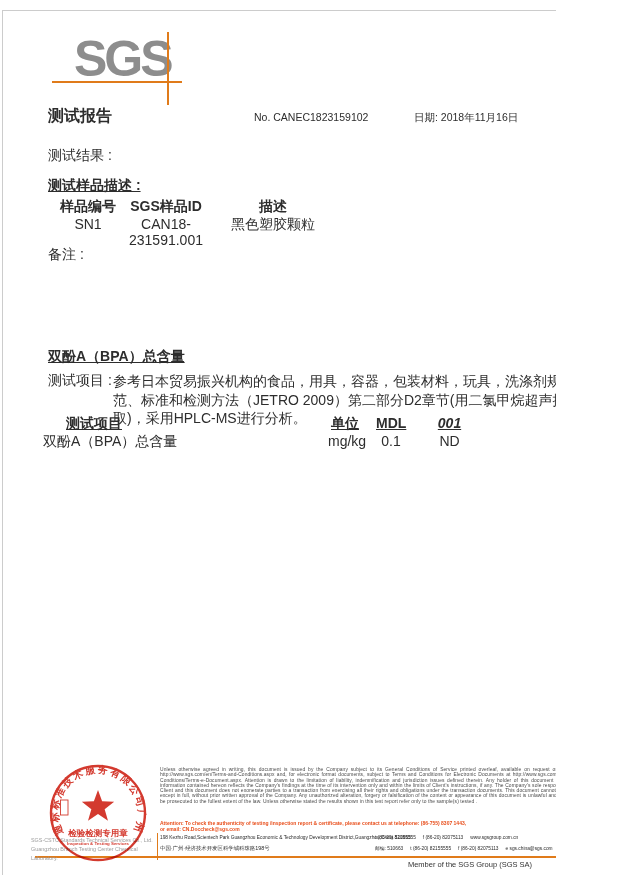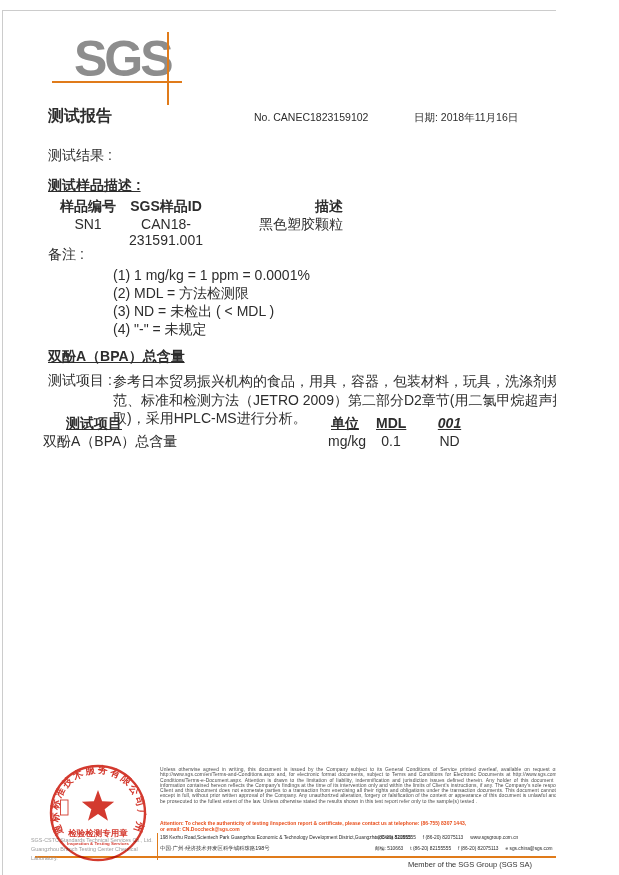--- a/index.html
+++ b/index.html
@@ -27,21 +27,21 @@
   .page-info   { left:520px; top:111px; }
   .body-txt { font-size:14px; color:#2d2d2d; }
   .u { text-decoration:underline; }
   .b { font-weight:bold; }
   .i { font-style:italic; }
   .results-label { left:48px; top:147px; }
   .sample-heading { left:48px; top:177px; }
   
   .s-col1 { left:56px;  width:64px;  text-align:center; }
   .s-col2 { left:110px; width:112px; text-align:center; }
-  .s-col3 { left:203px; width:140px; text-align:right; }
+  .s-col3 { left:203px; width:140px; text-align:center; }
   .s-hdr-row { top:198px; }
   .s-data-row { top:216px; }
   .srow span { position:absolute; }
   .notes-label { left:48px; top:246px; }
   .notes-list { left:113px; top:266px; line-height:18px; }
   .bpa-heading { left:48px; top:348px; }
   .method-label { left:48px; top:372px; }
   .method-text { left:113px; top:372px; width:465px; line-height:18.5px; }
   
   .r-hdr-row { top:415px; }
@@ -96,26 +96,20 @@
     <span class="abs body-txt b s-hdr-row s-col2">SGS样品ID</span>
     <span class="abs body-txt b s-hdr-row s-col3">描述</span>
   </div>
   <div class="srow">
     <span class="abs body-txt s-data-row s-col1">SN1</span>
     <span class="abs body-txt s-data-row s-col2">CAN18-231591.001</span>
     <span class="abs body-txt s-data-row s-col3">黑色塑胶颗粒</span>
   </div>
 
   <div class="abs body-txt notes-label">备注 :</div>
-  <div class="abs body-txt notes-list">
-    <div>(1) 1 mg/kg = 1 ppm = 0.0001%</div>
-    <div>(2) MDL = 方法检测限</div>
-    <div>(3) ND = 未检出 ( &lt; MDL )</div>
-    <div>(4) "-" = 未规定</div>
-  </div>
 
   <div class="abs body-txt b u bpa-heading">双酚A（BPA）总含量</div>
   <div class="abs body-txt method-label">测试项目 :</div>
   <div class="abs body-txt method-text">参考日本贸易振兴机构的食品，用具，容器，包装材料，玩具，洗涤剂规范、标准和检测方法（JETRO 2009）第二部分D2章节(用二氯甲烷超声提取)，采用HPLC-MS进行分析。</div>
 
   <div>
     <span class="abs body-txt b u r-hdr-row r-col1h">测试项目</span>
     <span class="abs body-txt b u r-hdr-row r-col2">单位</span>
     <span class="abs body-txt b u r-hdr-row r-col3">MDL</span>
     <span class="abs body-txt b u i r-hdr-row r-col4">001</span>

